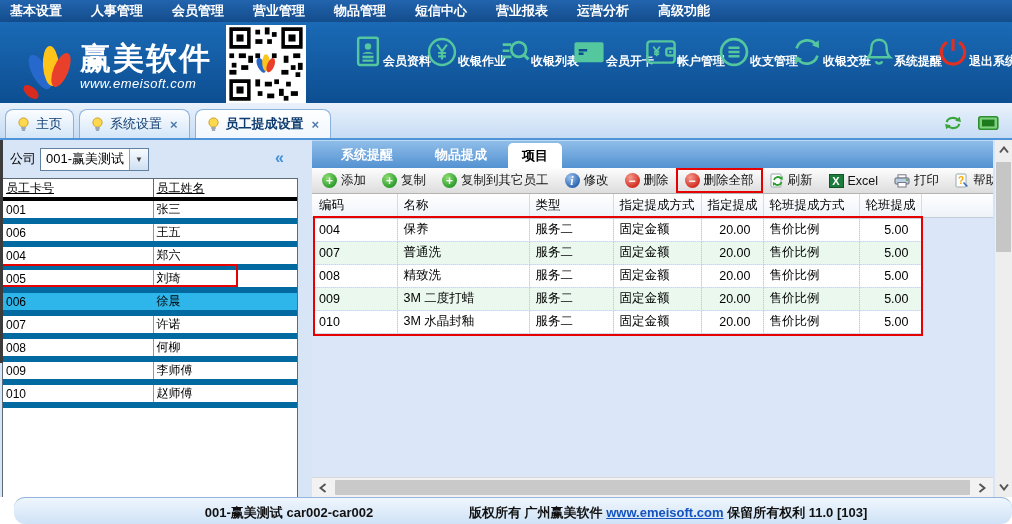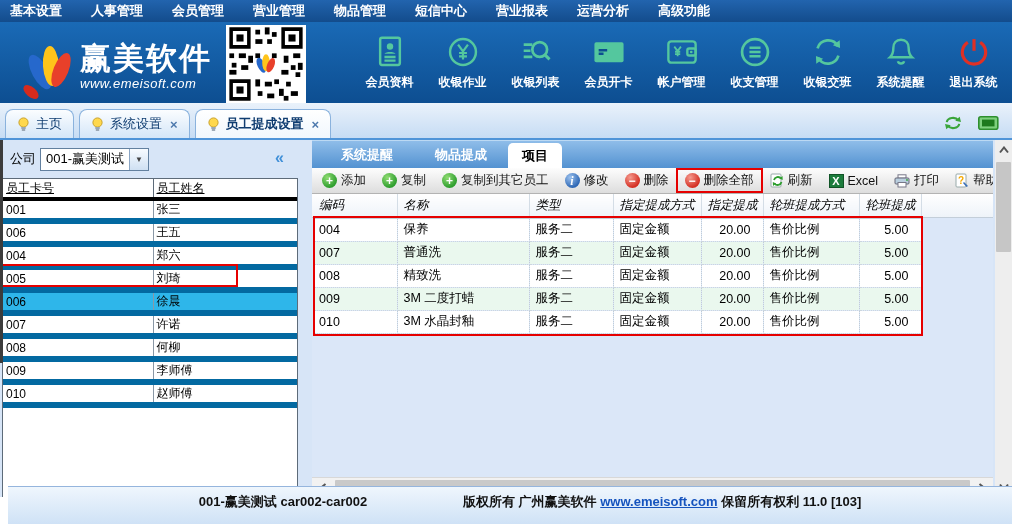--- a/index.html
+++ b/index.html
@@ -15,21 +15,21 @@
 
   
   .header { position:absolute; top:22px; left:0; right:0; height:81px;
     background:linear-gradient(#1a6ab6,#0d4e91); z-index:19; }
   .logo-flower { position:absolute; left:18px; top:14px; }
   .brand { position:absolute; left:80px; top:20px; color:#fff; }
   .brand-name { font-size:31px; font-weight:bold; letter-spacing:2px; line-height:34px; }
   .brand-url { font-size:13px; font-style:italic; line-height:16px; letter-spacing:.5px; }
   .qr { position:absolute; left:226px; top:3px; width:80px; height:78px; background:#fff; }
   .quick-toolbar { position:absolute; right:2px; top:12px; display:flex; }
-  .quick-item { width:73px; display:flex; flex-direction:column; align-items:center; cursor:pointer; }
+  .quick-item { width:73px; display:flex; flex-direction:row; align-items:flex-end; cursor:pointer; }
   .qicon { height:36px; display:flex; align-items:center; justify-content:center; }
   .qlabel { margin-top:4px; color:#fff; font-size:12px; font-weight:bold; white-space:nowrap; }
 
   
   .tabbar { position:absolute; top:103px; left:0; right:0; height:37px;
     background:linear-gradient(#eaf2fb,#c6dcf4); border-bottom:2px solid #4f94d8; z-index:18; }
   .tabs { position:absolute; left:5px; bottom:0; display:flex; gap:5px; align-items:flex-end; }
   .doc-tab { height:29px; display:flex; align-items:center; gap:6px; padding:0 11px;
     border:1px solid #8ab2dd; border-bottom:none; border-radius:8px 8px 0 0;
     background:linear-gradient(#fbfdff,#d4e6f8); font-size:13px; color:#0f3c70; cursor:pointer; }
@@ -75,41 +75,41 @@
     color:#fff; font-size:12px; font-weight:bold; line-height:1; }
   .ci-green { background:radial-gradient(circle at 35% 30%, #8fdc72, #2f9e2f 70%); }
   .ci-red   { background:radial-gradient(circle at 35% 30%, #f59a8e, #d42f23 70%); }
   .ci-blue  { background:radial-gradient(circle at 35% 30%, #9cc2ee, #2f68b5 70%); font-style:italic; font-family:"Liberation Serif",serif; }
   .excel-chip { width:15px; height:14px; background:#1c7c3c; border:1px solid #115427; color:#fff;
     font-size:11px; font-weight:bold; display:inline-flex; align-items:center; justify-content:center; }
   .rp-header-bg { position:absolute; left:0; right:0; top:54px; height:24px;
     background:linear-gradient(#ffffff,#eef3f9); border-bottom:1px solid #c3ced9; }
   table.rt { position:absolute; left:1px; top:54px; width:608px; border-collapse:collapse; table-layout:fixed; background:transparent; }
   table.rt th { height:24px; font-size:12.5px; font-weight:normal; text-align:left; padding:0 6px;
-    border-right:1px solid #d4dde6; border-bottom:1px solid #c3ced9; background:linear-gradient(#ffffff,#eef3f9); white-space:nowrap;font-style:italic; }
+    border-right:1px solid #d4dde6; border-bottom:1px solid #c3ced9; background:linear-gradient(#ffffff,#eef3f9); white-space:nowrap; }
   table.rt td { height:23px; font-size:12.5px; padding:0 6px; background:#fff;
     border-right:1px dotted #c2cdd6; border-bottom:1px dotted #ccd6de; white-space:nowrap; overflow:hidden; }
   table.rt tr:nth-child(even) td { background:#eaf8ee; }
   table.rt th.num, table.rt td.num { text-align:right; padding-right:12px; }
   .rt-annotation { position:absolute; left:1px; top:76px; width:610px; height:120px;
     border:2px solid var(--ann,#e60000); z-index:6; pointer-events:none; }
   .rp-hscroll { position:absolute; left:0; right:0; bottom:0; height:20px; background:#f2f2f2;
     border-top:1px solid #d8d8d8; display:flex; align-items:center; padding:0 3px; }
   .h-arrow { width:16px; height:16px; display:flex; align-items:center; justify-content:center; cursor:pointer; }
   .h-thumb { flex:1; height:15px; background:#c9c9c9; margin:0 4px; border-radius:1px; cursor:pointer; }
 
   
   .v-scrollbar { position:absolute; right:0; top:0; width:17px; height:100%; background:#eeeeee; }
   .v-arrow { position:absolute; left:0; width:17px; height:16px; display:flex; align-items:center; justify-content:center; cursor:pointer; }
   .v-arrow.up { top:2px; } .v-arrow.down { bottom:2px; }
   .v-thumb { position:absolute; left:1px; width:15px; top:22px; height:90px; background:#c6c6c6; border-radius:1px; cursor:pointer; }
 
   
-  .statusbar { position:absolute; left:8px; bottom:0; right:0; height:38px;
-    background:linear-gradient(#eff6fd,#cfe2f6); border-top:1px solid #95b5dd; z-index:20; }
+  .statusbar { position:absolute; left:14px; bottom:0; right:0; height:27px;
+    background:linear-gradient(#eff6fd,#cfe2f6); border-top:1px solid #95b5dd; z-index:20;border-radius:11px; }
   .sb-left { position:absolute; left:150px; width:250px; top:6px; text-align:center;
     font-size:13px; font-weight:bold; color:#111; }
   .sb-right { position:absolute; left:455px; top:6px; font-size:13px; font-weight:bold; color:#111; white-space:nowrap; }
   .sb-link { color:#1553be; text-decoration:underline; cursor:pointer; }
 
   svg { display:block; }
 </style>
 </head>
 <body style="--ann: #e60000;">
 

